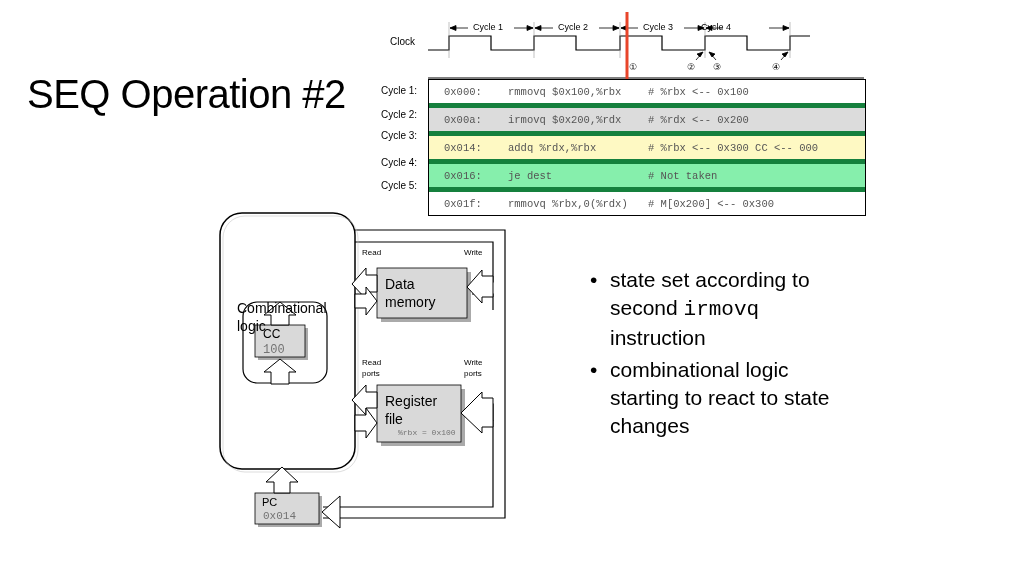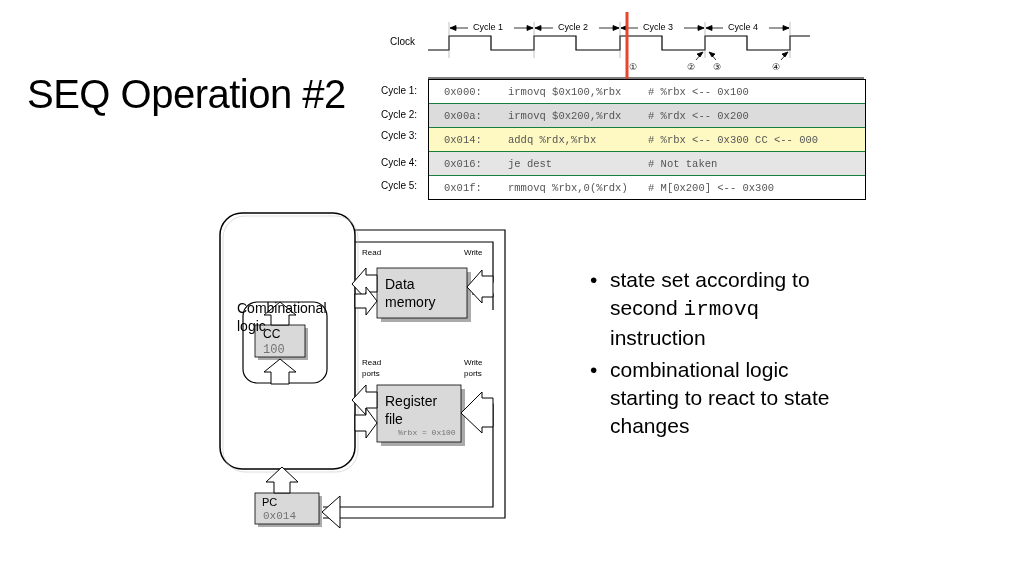--- a/index.html
+++ b/index.html
@@ -2,21 +2,21 @@
 <html><head>
 <meta charset="utf-8">
 <style>
   html, body { margin: 0; padding: 0; }
   body { width: 1024px; height: 576px; background: #ffffff; position: relative; overflow: hidden; font-family: "Liberation Sans", sans-serif; color: #000; }
   .title { position: absolute; left: 27px; top: 72px; font-size: 40px; font-family: "Liberation Sans", sans-serif; font-weight: normal; letter-spacing: -0.5px; }
   .clock-label { position: absolute; left: 390px; top: 36px; font-size: 10px; }
   svg { position: absolute; left: 0; top: 0; }
   .cyc-label { position: absolute; left: 381px; font-size: 10px; }
   .instr-table { position: absolute; left: 428px; top: 79px; width: 436px; border: 1px solid #000; }
-  .instr-row { height: 23px; border-bottom: 1px solid #15803d; display: flex; align-items: center; font-family: "Liberation Mono", monospace; font-size: 10.5px; color: #555; white-space: pre; }
+  .instr-row { height: 23px; border-bottom: 5px solid #15803d; display: flex; align-items: center; font-family: "Liberation Mono", monospace; font-size: 10.5px; color: #555; white-space: pre; }
   .instr-row:last-child { border-bottom: none; }
   .instr-row .addr { width: 64px; padding-left: 15px; }
   .instr-row .op { width: 140px; }
   .instr-row .cmt { flex: 1; }
   .bullets { position: absolute; left: 590px; top: 266px; width: 260px; font-size: 21px; line-height: 28px; font-family: "Liberation Sans", sans-serif; }
   .bullet { display: flex; margin-bottom: 4px; }
   .bullet .dot { width: 20px; flex: none; }
   .mono { font-family: "Liberation Mono", monospace; }
   .diag-text { position: absolute; font-size: 14px; }
   .small { position: absolute; font-size: 8px; }
@@ -118,49 +118,49 @@
 
     <polygon points="274,493 274,482 266,482 282,467 298,482 290,482 290,493"></polygon>
 
     <polygon points="340,500 340,496 322,512 340,528 340,524"></polygon>
   </g>
 </svg>
 
 <div class="small" style="left:473px;top:22px;font-size:9px;">Cycle 1</div>
 <div class="small" style="left:558px;top:22px;font-size:9px;">Cycle 2</div>
 <div class="small" style="left:643px;top:22px;font-size:9px;">Cycle 3</div>
-<div class="small" style="left:728px;top:22px;font-size:9px;">Cycle 4</div>
+<div class="small" style="left:701px;top:22px;font-size:9px;">Cycle 4</div>
 <div class="small" style="left:629px;top:62px;font-size:9px;">①</div>
 <div class="small" style="left:687px;top:62px;font-size:9px;">②</div>
 <div class="small" style="left:713px;top:62px;font-size:9px;">③</div>
 <div class="small" style="left:772px;top:62px;font-size:9px;">④</div>
 
 <div class="cyc-label" style="top:85px;">Cycle 1:</div>
 <div class="cyc-label" style="top:109px;">Cycle 2:</div>
 <div class="cyc-label" style="top:130px;">Cycle 3:</div>
 <div class="cyc-label" style="top:157px;">Cycle 4:</div>
 <div class="cyc-label" style="top:180px;">Cycle 5:</div>
 
 <div class="instr-table">
   <div class="instr-row" style="background: rgb(255, 255, 255);">
     <span class="addr">0x000:</span>
-    <span class="op">irmovq $0x100,%rbx</span>
+    <span class="op">rmmovq $0x100,%rbx</span>
     <span class="cmt"># %rbx &lt;-- 0x100</span>
   </div>
   <div class="instr-row" style="background: rgb(220, 220, 220);">
     <span class="addr">0x00a:</span>
     <span class="op">irmovq $0x200,%rdx</span>
     <span class="cmt"># %rdx &lt;-- 0x200</span>
   </div>
   <div class="instr-row" style="background: #fef9c3;">
     <span class="addr">0x014:</span>
     <span class="op">addq %rdx,%rbx</span>
     <span class="cmt"># %rbx &lt;-- 0x300 CC &lt;-- 000</span>
   </div>
-  <div class="instr-row" style="background: #e5e5e5;">
+  <div class="instr-row" style="background: #86efac;">
     <span class="addr">0x016:</span>
     <span class="op">je dest</span>
     <span class="cmt"># Not taken</span>
   </div>
   <div class="instr-row" style="background: rgb(255, 255, 255);">
     <span class="addr">0x01f:</span>
     <span class="op">rmmovq %rbx,0(%rdx)</span>
     <span class="cmt"># M[0x200] &lt;-- 0x300</span>
   </div>
 </div>

